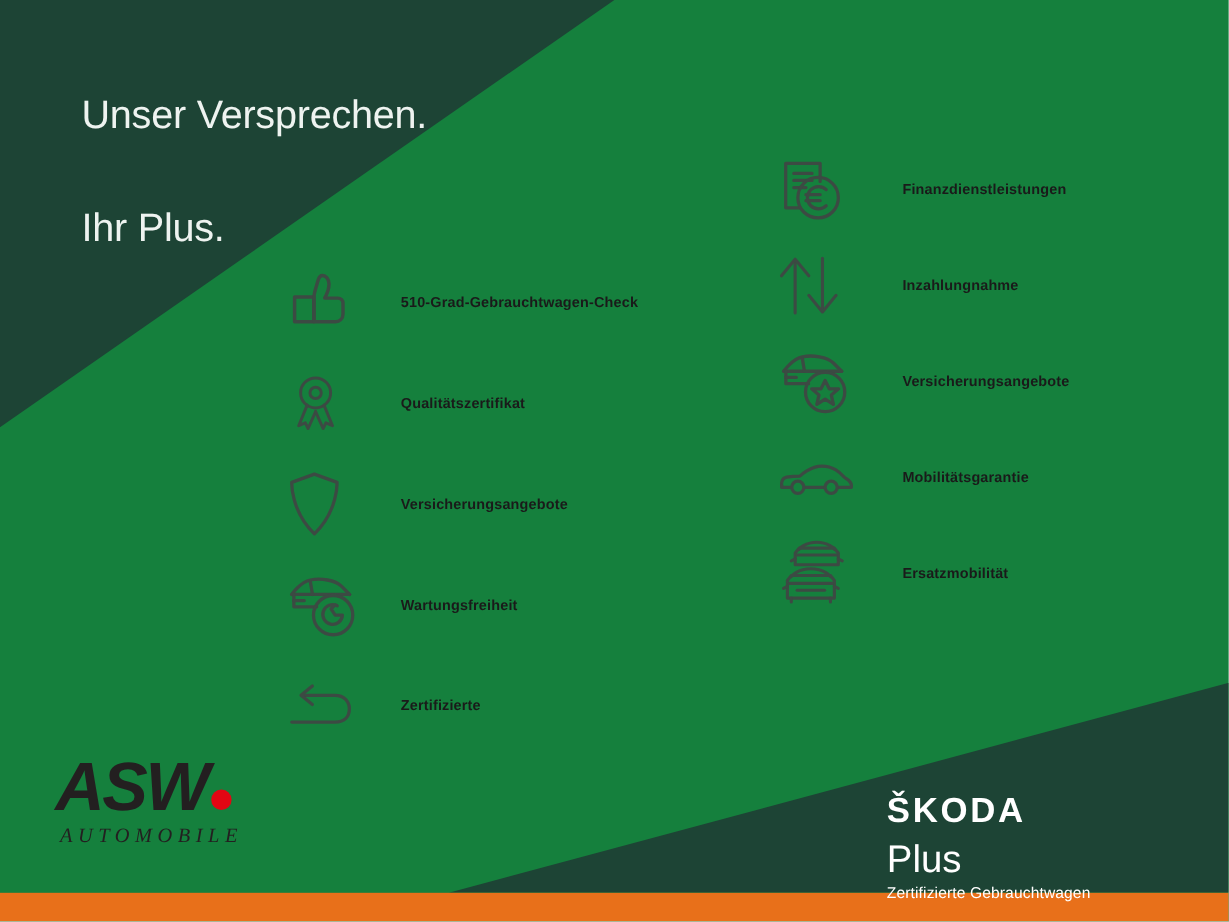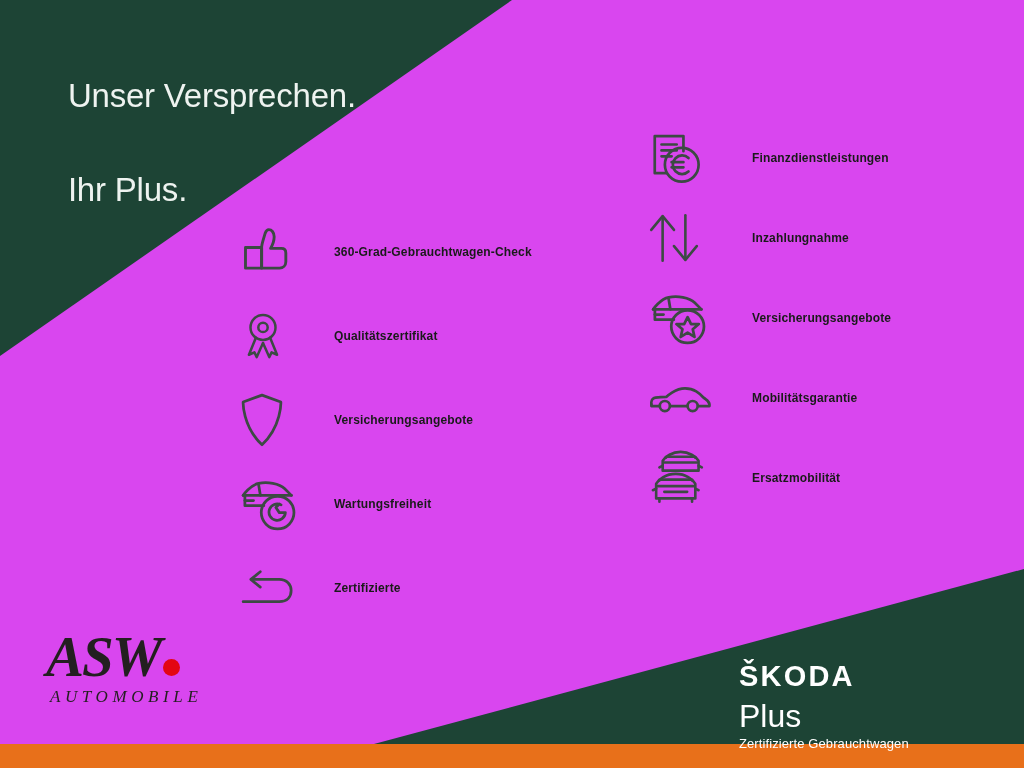--- a/index.html
+++ b/index.html
@@ -5,21 +5,21 @@
   html, body {
     margin: 0;
     padding: 0;
     background: #ffffff;
   }
   #page {
     position: relative;
     width: 1024px;
     height: 768px;
     overflow: hidden;
-    background: #d946ef;
+    background: #15803d;
     font-family: "Liberation Sans", sans-serif;
   }
 
   
   .shape-top-green {
     position: absolute;
     left: 0; top: 0;
     width: 1024px; height: 768px;
     background: #1d4435;
     clip-path: polygon(0 0, 512px 0, 0 356px);
@@ -105,21 +105,20 @@
     height: 88px;
   }
   .asw-wordmark {
     font-size: 57px;
     font-weight: bold;
     font-style: italic;
     color: #231f20;
     letter-spacing: -2px;
     line-height: 1;
     display: block;
-    font-family: Liberation Serif, serif;
   }
   .asw-dot {
     display: inline-block;
     width: 17px;
     height: 17px;
     border-radius: 50%;
     background: #e30613;
     margin-left: 3px;
     vertical-align: baseline;
   }
@@ -185,21 +184,21 @@
 
     <div class="feature">
       <span class="feature-icon">
         <svg viewBox="0 0 64 58" width="58" height="52">
           <path d="M8 24 H26 V47 H8 Z"></path>
           <path d="M26 24 L26 47 H46 C50 47 53 44 53 40 L53 30 C53 27 51 25 48 25 H36
                    C36 25 40 18 40 12 C40 7 37 4 34 4 C32 4 31 5 30 8
                    C28 15 26 20 26 24 Z"></path>
         </svg>
       </span>
-      <span class="feature-label">360-Grad-Gebrauchtwagen-Check</span>
+      <span class="feature-label">510-Grad-Gebrauchtwagen-Check</span>
     </div>
 
     <div class="feature">
       <span class="feature-icon">
         <svg viewBox="0 0 64 64" width="50" height="58">
           <circle cx="32" cy="21" r="16"></circle>
           <circle cx="32" cy="21" r="6"></circle>
           <path d="M23 34 L14 56 L21 53 L24 59 L32 41"></path>
           <path d="M41 34 L50 56 L43 53 L40 59 L32 41"></path>
         </svg>

